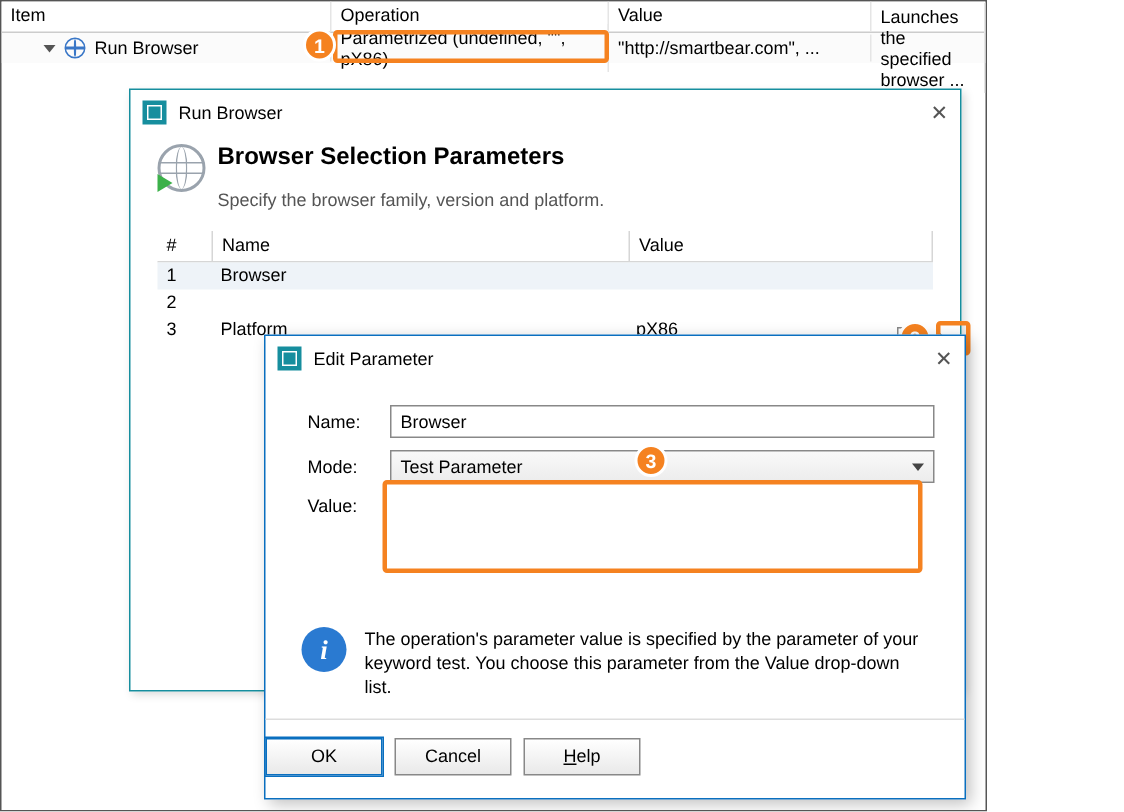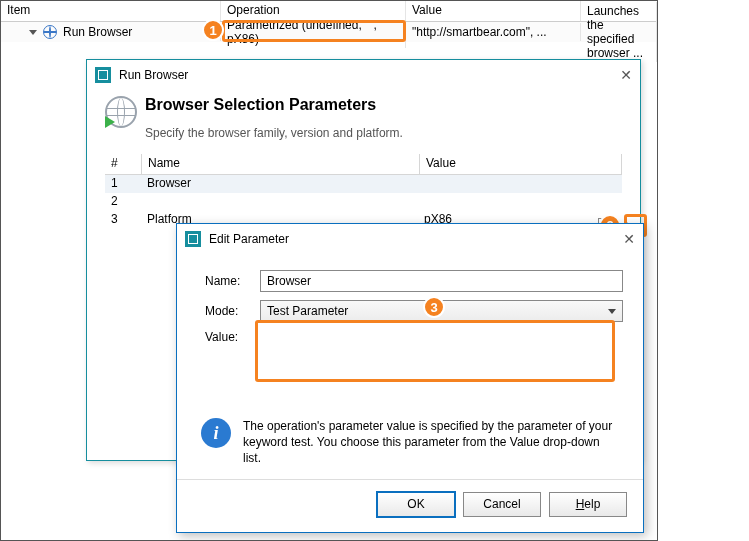--- a/index.html
+++ b/index.html
@@ -40,21 +40,21 @@
 .dialog2{position:absolute;left:175px;top:222px;width:466px;height:308px;border:1px solid #0a6fbf;background:#fff;box-shadow:3px 3px 10px rgba(0,0,0,.25)}
 .form{padding:8px 20px 0 28px}
 .form-row{display:flex;align-items:center;margin:8px 0}
 .form-row .lbl{width:55px}
 .form-row .field{flex:1;height:22px;border:1px solid #888;background:#fff;padding:0 6px;display:flex;align-items:center;box-sizing:border-box}
 .field.combo{background:linear-gradient(#f9f9f9,#ececec);justify-content:space-between}
 .chev{width:0;height:0;border-left:4px solid transparent;border-right:4px solid transparent;border-top:5px solid #444}
 .info-area{display:flex;gap:12px;padding:6px 24px;align-items:flex-start;margin-top:68px}
 .info-icon{width:30px;height:30px;border-radius:50%;background:#2a7ad1;color:#fff;font-family:Georgia,serif;font-style:italic;font-weight:bold;font-size:18px;display:flex;align-items:center;justify-content:center;flex:none}
 .sep{border-top:1px solid #ddd;margin:6px 0}
-.btn-bar{display:flex;gap:8px;justify-content:flex-end;padding:6px 16px 10px 0}
+.btn-bar{display:flex;gap:8px;justify-content:flex-start;padding:6px 16px 10px 0}
 .dbtn{width:76px;height:23px;border:1px solid #888;background:linear-gradient(#fff,#e9e9e9);display:flex;align-items:center;justify-content:center}
 .dbtn.primary{border:1px solid #0a6fbf;outline:1px solid #0a6fbf}
 </style>
 </head>
 <body>
 <div class="wrap">
 
 <div class="grid-header">
   <div class="gh gh1">Item</div>
   <div class="gh gh2">Operation</div>

